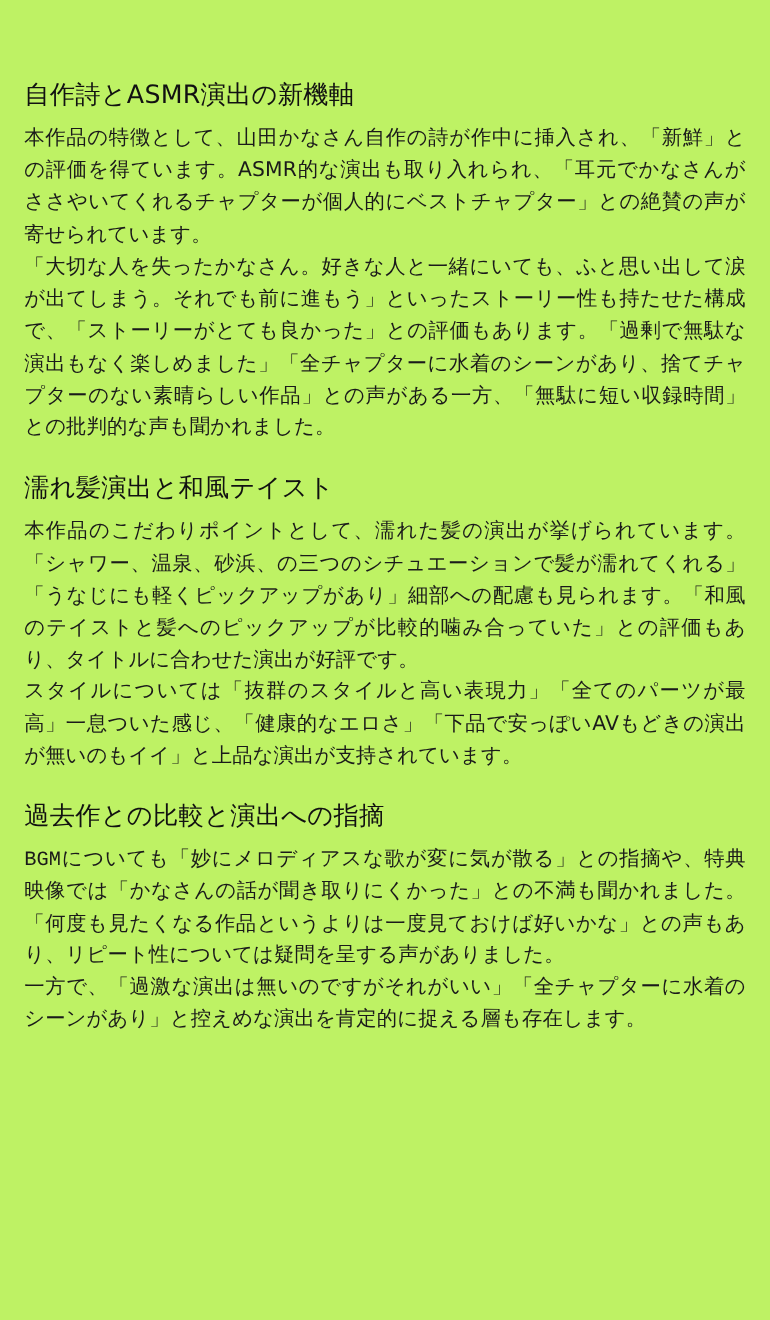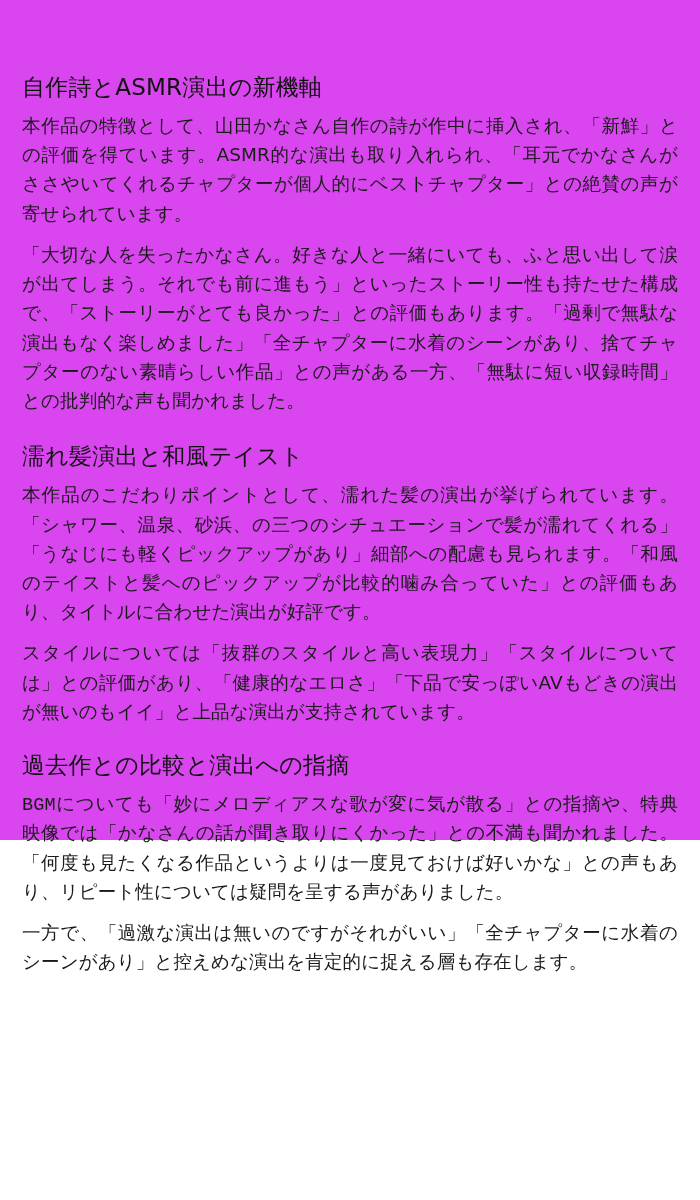--- a/index.html
+++ b/index.html
@@ -10,23 +10,23 @@
   body {
     width: 700px;
     height: 1200px;
     font-family: "DejaVu Sans", "Liberation Sans", sans-serif;
     color: #1a1a1a;
     overflow: hidden;
   }
   .page {
     box-sizing: border-box;
     width: 700px;
-    height: 840px;
+    height: 1200px;
     padding: 72px 22px 0 22px;
-    background: #d946ef;
+    background: #bef264;
   }
   .section {
     margin: 0 0 26px 0;
   }
   .section:last-child {
     margin-bottom: 0;
     font-family: Liberation Mono, monospace;
   }
   h2.heading {
     font-size: 23px;
@@ -39,38 +39,38 @@
   p.para {
     font-size: 18.5px;
     line-height: 1.58;
     margin: 0;
     text-align: justify;
     text-justify: inter-character;
     letter-spacing: 0.1px;
     color: #1a1a1a;
   }
   p.para + p.para {
-    margin-top: 12px;
+    margin-top: 0;
   }
 </style>
 </head>
 <body>
 
 <div class="page">
 
   <section class="section">
     <h2 class="heading">自作詩とASMR演出の新機軸</h2>
     <p class="para">本作品の特徴として、山田かなさん自作の詩が作中に挿入され、「新鮮」との評価を得ています。ASMR的な演出も取り入れられ、「耳元でかなさんがささやいてくれるチャプターが個人的にベストチャプター」との絶賛の声が寄せられています。</p>
     <p class="para">「大切な人を失ったかなさん。好きな人と一緒にいても、ふと思い出して涙が出てしまう。それでも前に進もう」といったストーリー性も持たせた構成で、「ストーリーがとても良かった」との評価もあります。「過剰で無駄な演出もなく楽しめました」「全チャプターに水着のシーンがあり、捨てチャプターのない素晴らしい作品」との声がある一方、「無駄に短い収録時間」との批判的な声も聞かれました。</p>
   </section>
 
   <section class="section">
     <h2 class="heading">濡れ髪演出と和風テイスト</h2>
     <p class="para">本作品のこだわりポイントとして、濡れた髪の演出が挙げられています。「シャワー、温泉、砂浜、の三つのシチュエーションで髪が濡れてくれる」「うなじにも軽くピックアップがあり」細部への配慮も見られます。「和風のテイストと髪へのピックアップが比較的噛み合っていた」との評価もあり、タイトルに合わせた演出が好評です。</p>
-    <p class="para">スタイルについては「抜群のスタイルと高い表現力」「スタイルについては」との評価があり、「健康的なエロさ」「下品で安っぽいAVもどきの演出が無いのもイイ」と上品な演出が支持されています。</p>
+    <p class="para">スタイルについては「抜群のスタイルと高い表現力」「全てのパーツが最高」一息ついた感じ、「健康的なエロさ」「下品で安っぽいAVもどきの演出が無いのもイイ」と上品な演出が支持されています。</p>
   </section>
 
   <section class="section">
     <h2 class="heading">過去作との比較と演出への指摘</h2>
     <p class="para">BGMについても「妙にメロディアスな歌が変に気が散る」との指摘や、特典映像では「かなさんの話が聞き取りにくかった」との不満も聞かれました。「何度も見たくなる作品というよりは一度見ておけば好いかな」との声もあり、リピート性については疑問を呈する声がありました。</p>
     <p class="para">一方で、「過激な演出は無いのですがそれがいい」「全チャプターに水着のシーンがあり」と控えめな演出を肯定的に捉える層も存在します。</p>
   </section>
 
 </div>
 

